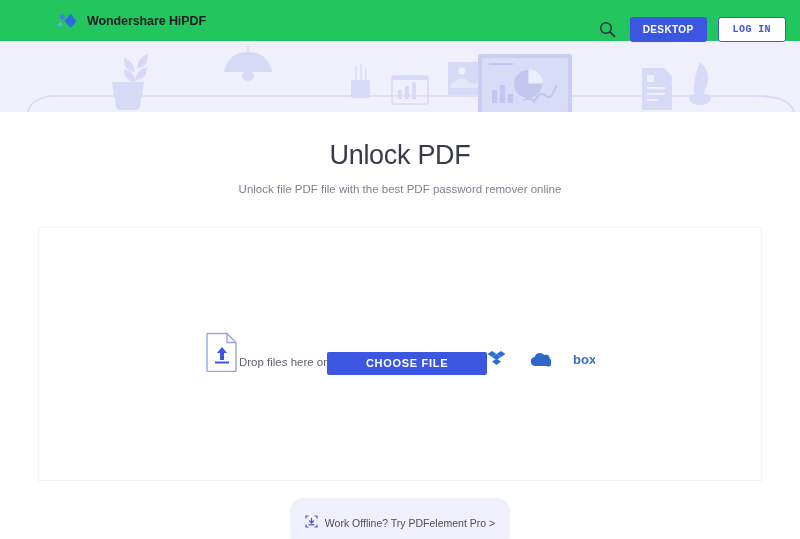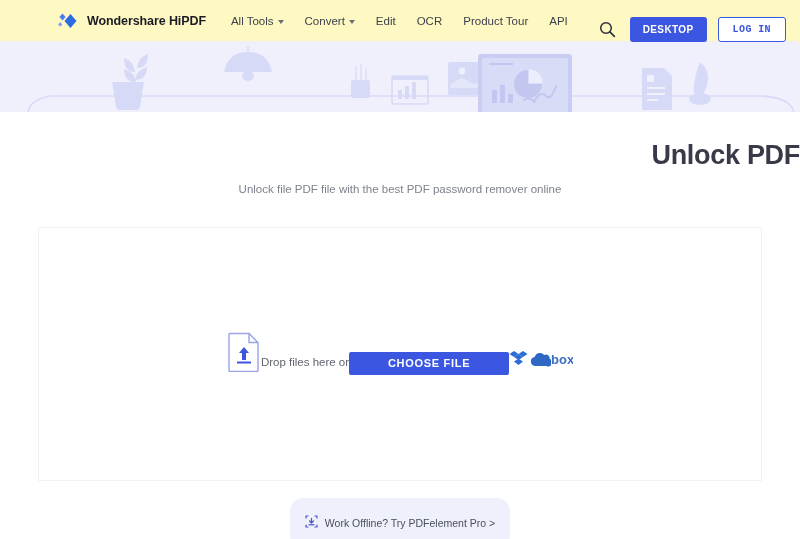--- a/index.html
+++ b/index.html
@@ -7,21 +7,21 @@
     width: 800px; height: 539px;
     font-family: "Liberation Sans", sans-serif;
     background: #ffffff;
     overflow: hidden;
   }
 
   
   .navbar {
     height: 42px;
     width: 800px;
-    background: #fef9c3;
+    background: #22c55e;
     border-bottom: 1px solid #eeeef4;
     display: flex;
     align-items: center;
     padding-left: 57px;
     position: relative;
   }
   .brand { display: flex; align-items: center; gap: 8px; }
   .brand-logo { width: 22px; height: 20px; display: block; }
   .brand-name {
     font-size: 12.5px; font-weight: bold; color: #1b1d26;
@@ -67,22 +67,22 @@
   .banner {
     width: 800px; height: 70px;
     background: #eff0fb;
     position: relative; overflow: hidden;
   }
   .banner svg { display: block; }
 
   
   .main { width: 800px; background: #ffffff; padding-top: 28px; }
   .page-title {
-    text-align: right;
-    font-size: 27px; font-weight: bold;
+    text-align: center;
+    font-size: 27px; font-weight: normal;
     color: #383b47; letter-spacing: -0.3px;
   }
   .page-subtitle {
     text-align: center;
     font-size: 11.5px; color: #7e828e;
     margin-top: 12px;
   }
 
   
   .dropzone {
@@ -101,21 +101,21 @@
   .btn-choose {
     margin-top: 18px;
     width: 160px; height: 23px;
     background: #3b56e0; color: #ffffff;
     font-size: 11px; font-weight: bold; letter-spacing: 0.7px;
     border: none; border-radius: 2px; cursor: pointer;
     font-family: "Liberation Sans", sans-serif;
   }
   .cloud-row {
     margin-top: 12px;
-    display: flex; align-items: center; 
+    display: flex; align-items: center; gap: 22px;
   }
   .cloud-btn {
     display: flex; align-items: center; justify-content: center;
     cursor: pointer; background: none; border: none; padding: 0;
   }
 
   
   .footer { width: 800px; display: flex; justify-content: center; margin-top: 17px; }
   .offline-pill {
     display: flex; align-items: center; gap: 7px;
@@ -133,42 +133,20 @@
     <span>
       <svg class="brand-logo" viewBox="0 0 22 20">
         <polygon points="13.5,3 19.5,10 13.5,17 7.5,10" fill="#2b6ae0"></polygon>
         <polygon points="5.5,2.5 8.6,6 5.5,9.5 2.4,6" fill="#4a7cf0"></polygon>
         <polygon points="3.2,11 5.3,13.4 3.2,15.8 1.1,13.4" fill="#7ea2f5"></polygon>
       </svg>
     </span>
     <span class="brand-name">Wondershare HiPDF</span>
   </div>
 
-  <div class="nav-links">
-    <div class="nav-link">
-      <span>All Tools</span>
-      <span class="caret"></span>
-    </div>
-    <div class="nav-link">
-      <span>Convert</span>
-      <span class="caret"></span>
-    </div>
-    <div class="nav-link">
-      <span>Edit</span>
-    </div>
-    <div class="nav-link">
-      <span>OCR</span>
-    </div>
-    <div class="nav-link">
-      <span>Product Tour</span>
-    </div>
-    <div class="nav-link">
-      <span>API</span>
-    </div>
-  </div>
 
   <div class="nav-right">
     <span>
       <svg class="search-icon" viewBox="0 0 17 17">
         <circle cx="7" cy="7" r="5.3" fill="none" stroke="#2d2f38" stroke-width="1.5"></circle>
         <line x1="10.9" y1="10.9" x2="15.4" y2="15.4" stroke="#2d2f38" stroke-width="1.6" stroke-linecap="round"></line>
       </svg>
     </span>
     <button class="btn-desktop">DESKTOP</button>
     <button class="btn-login">LOG IN</button>

